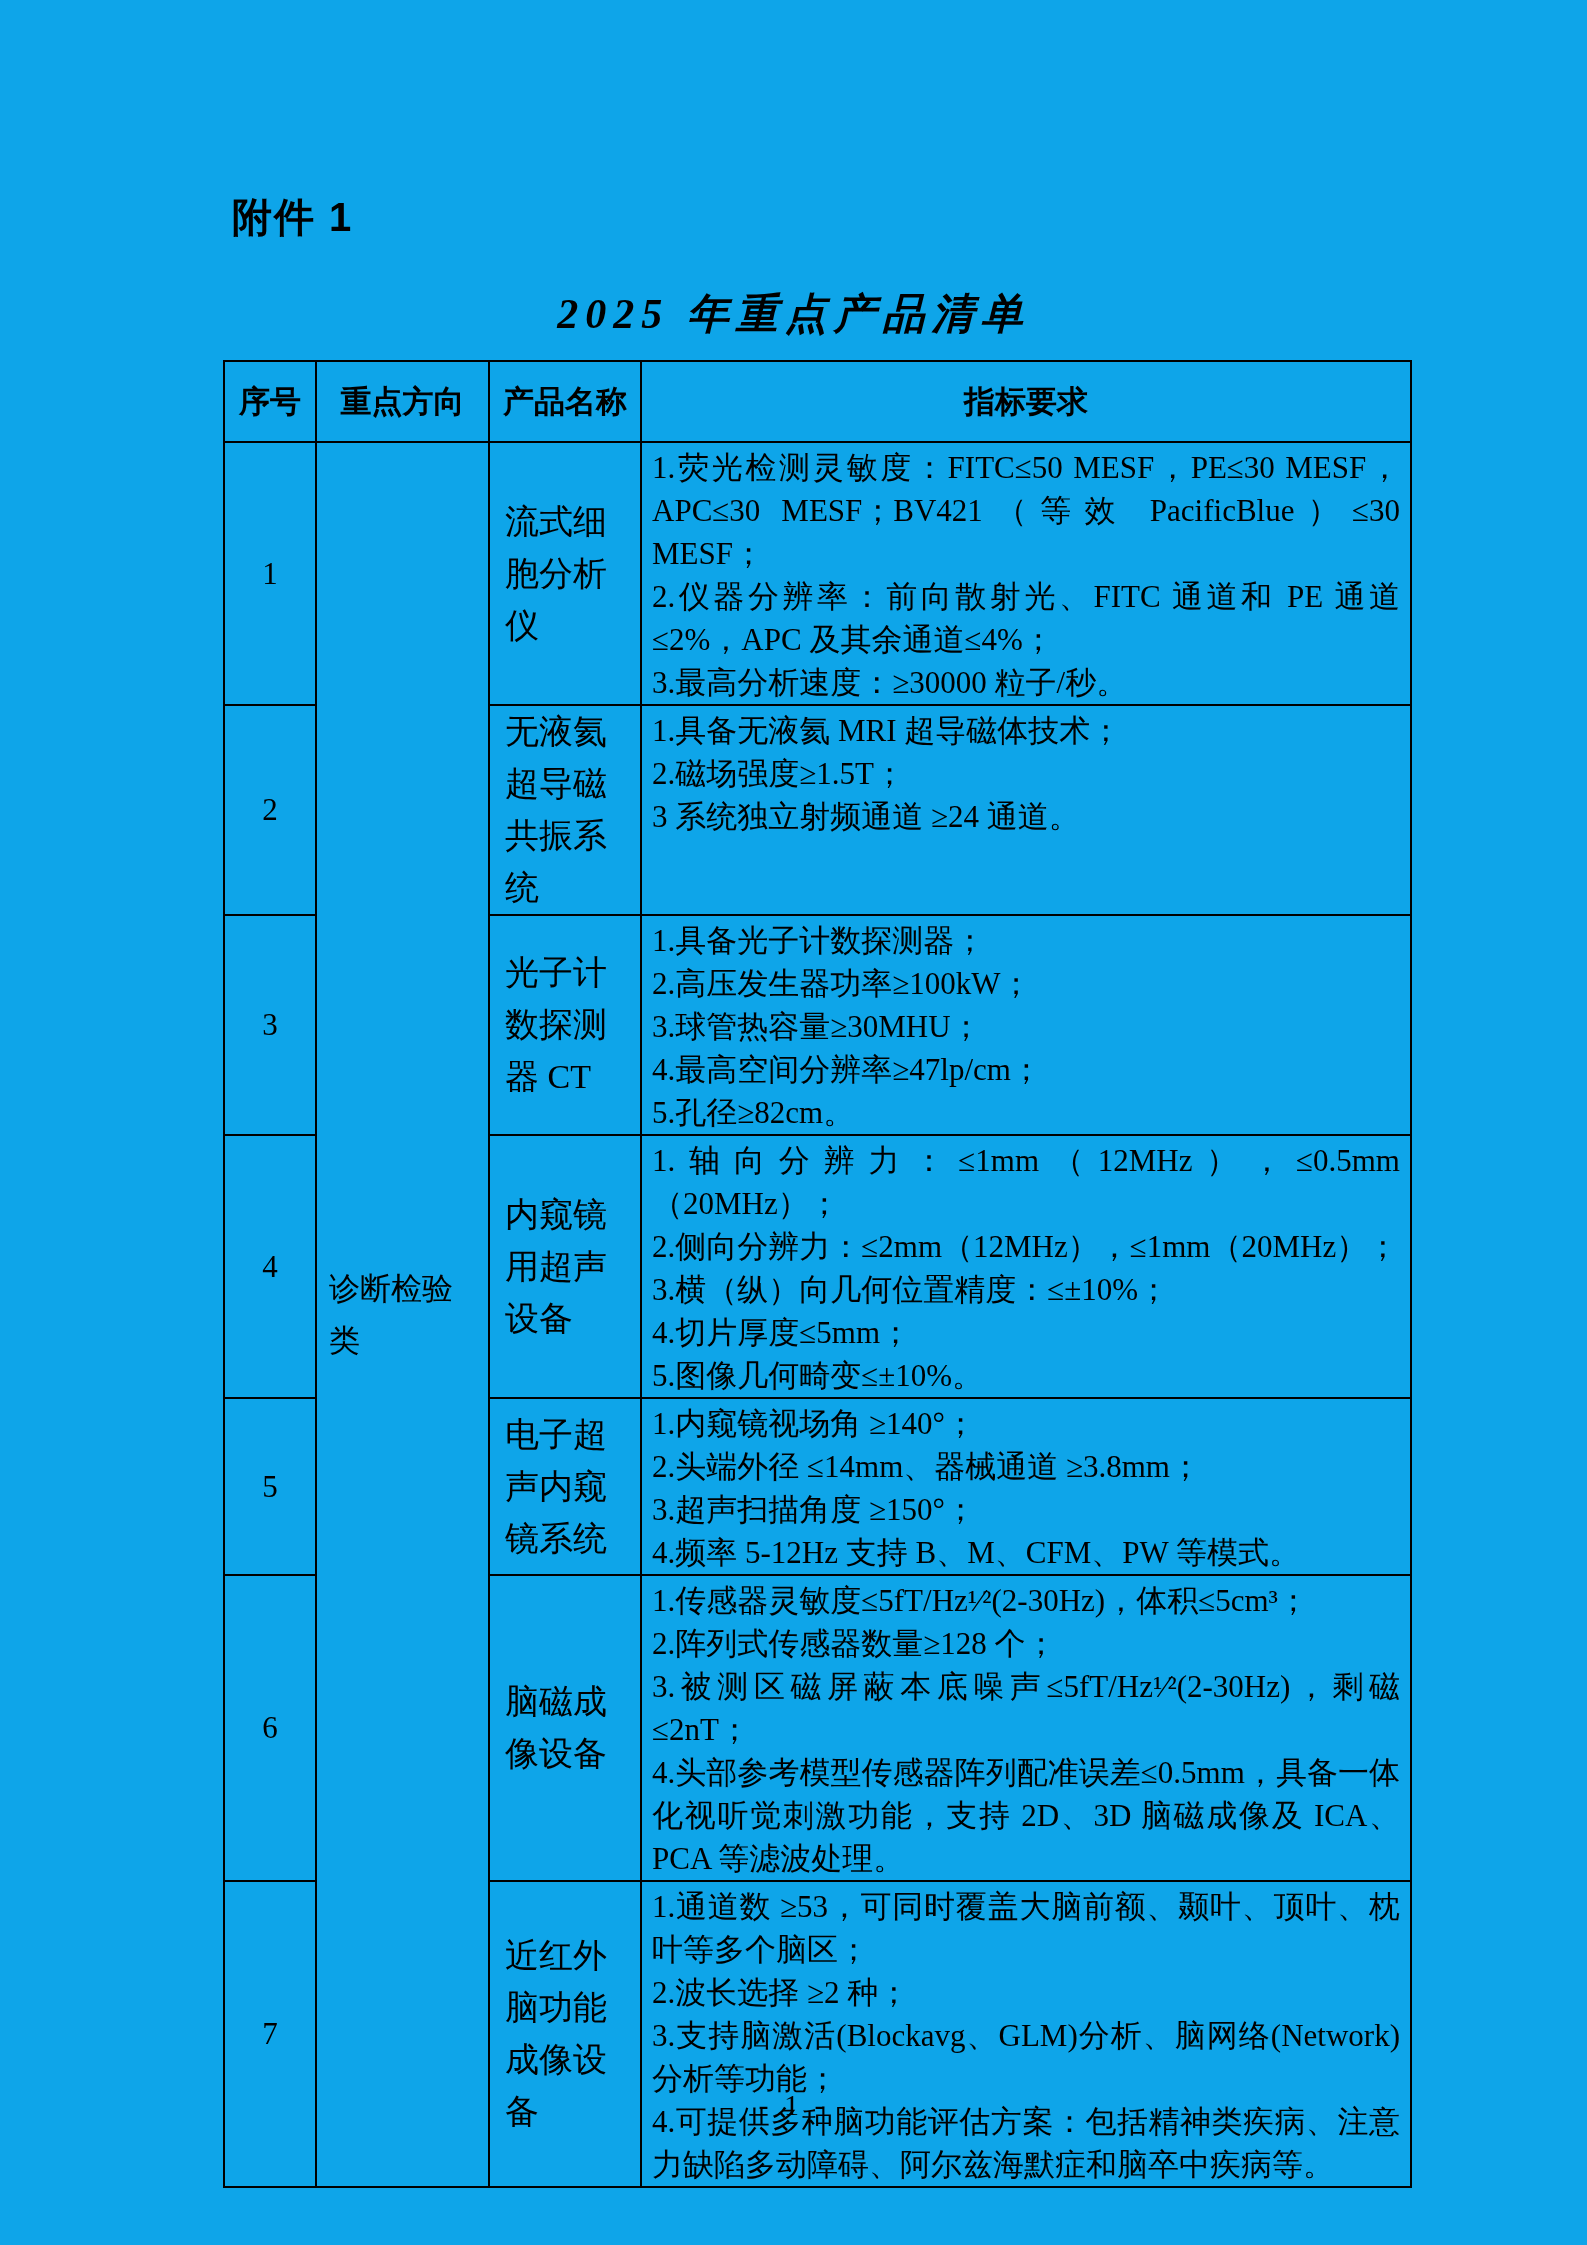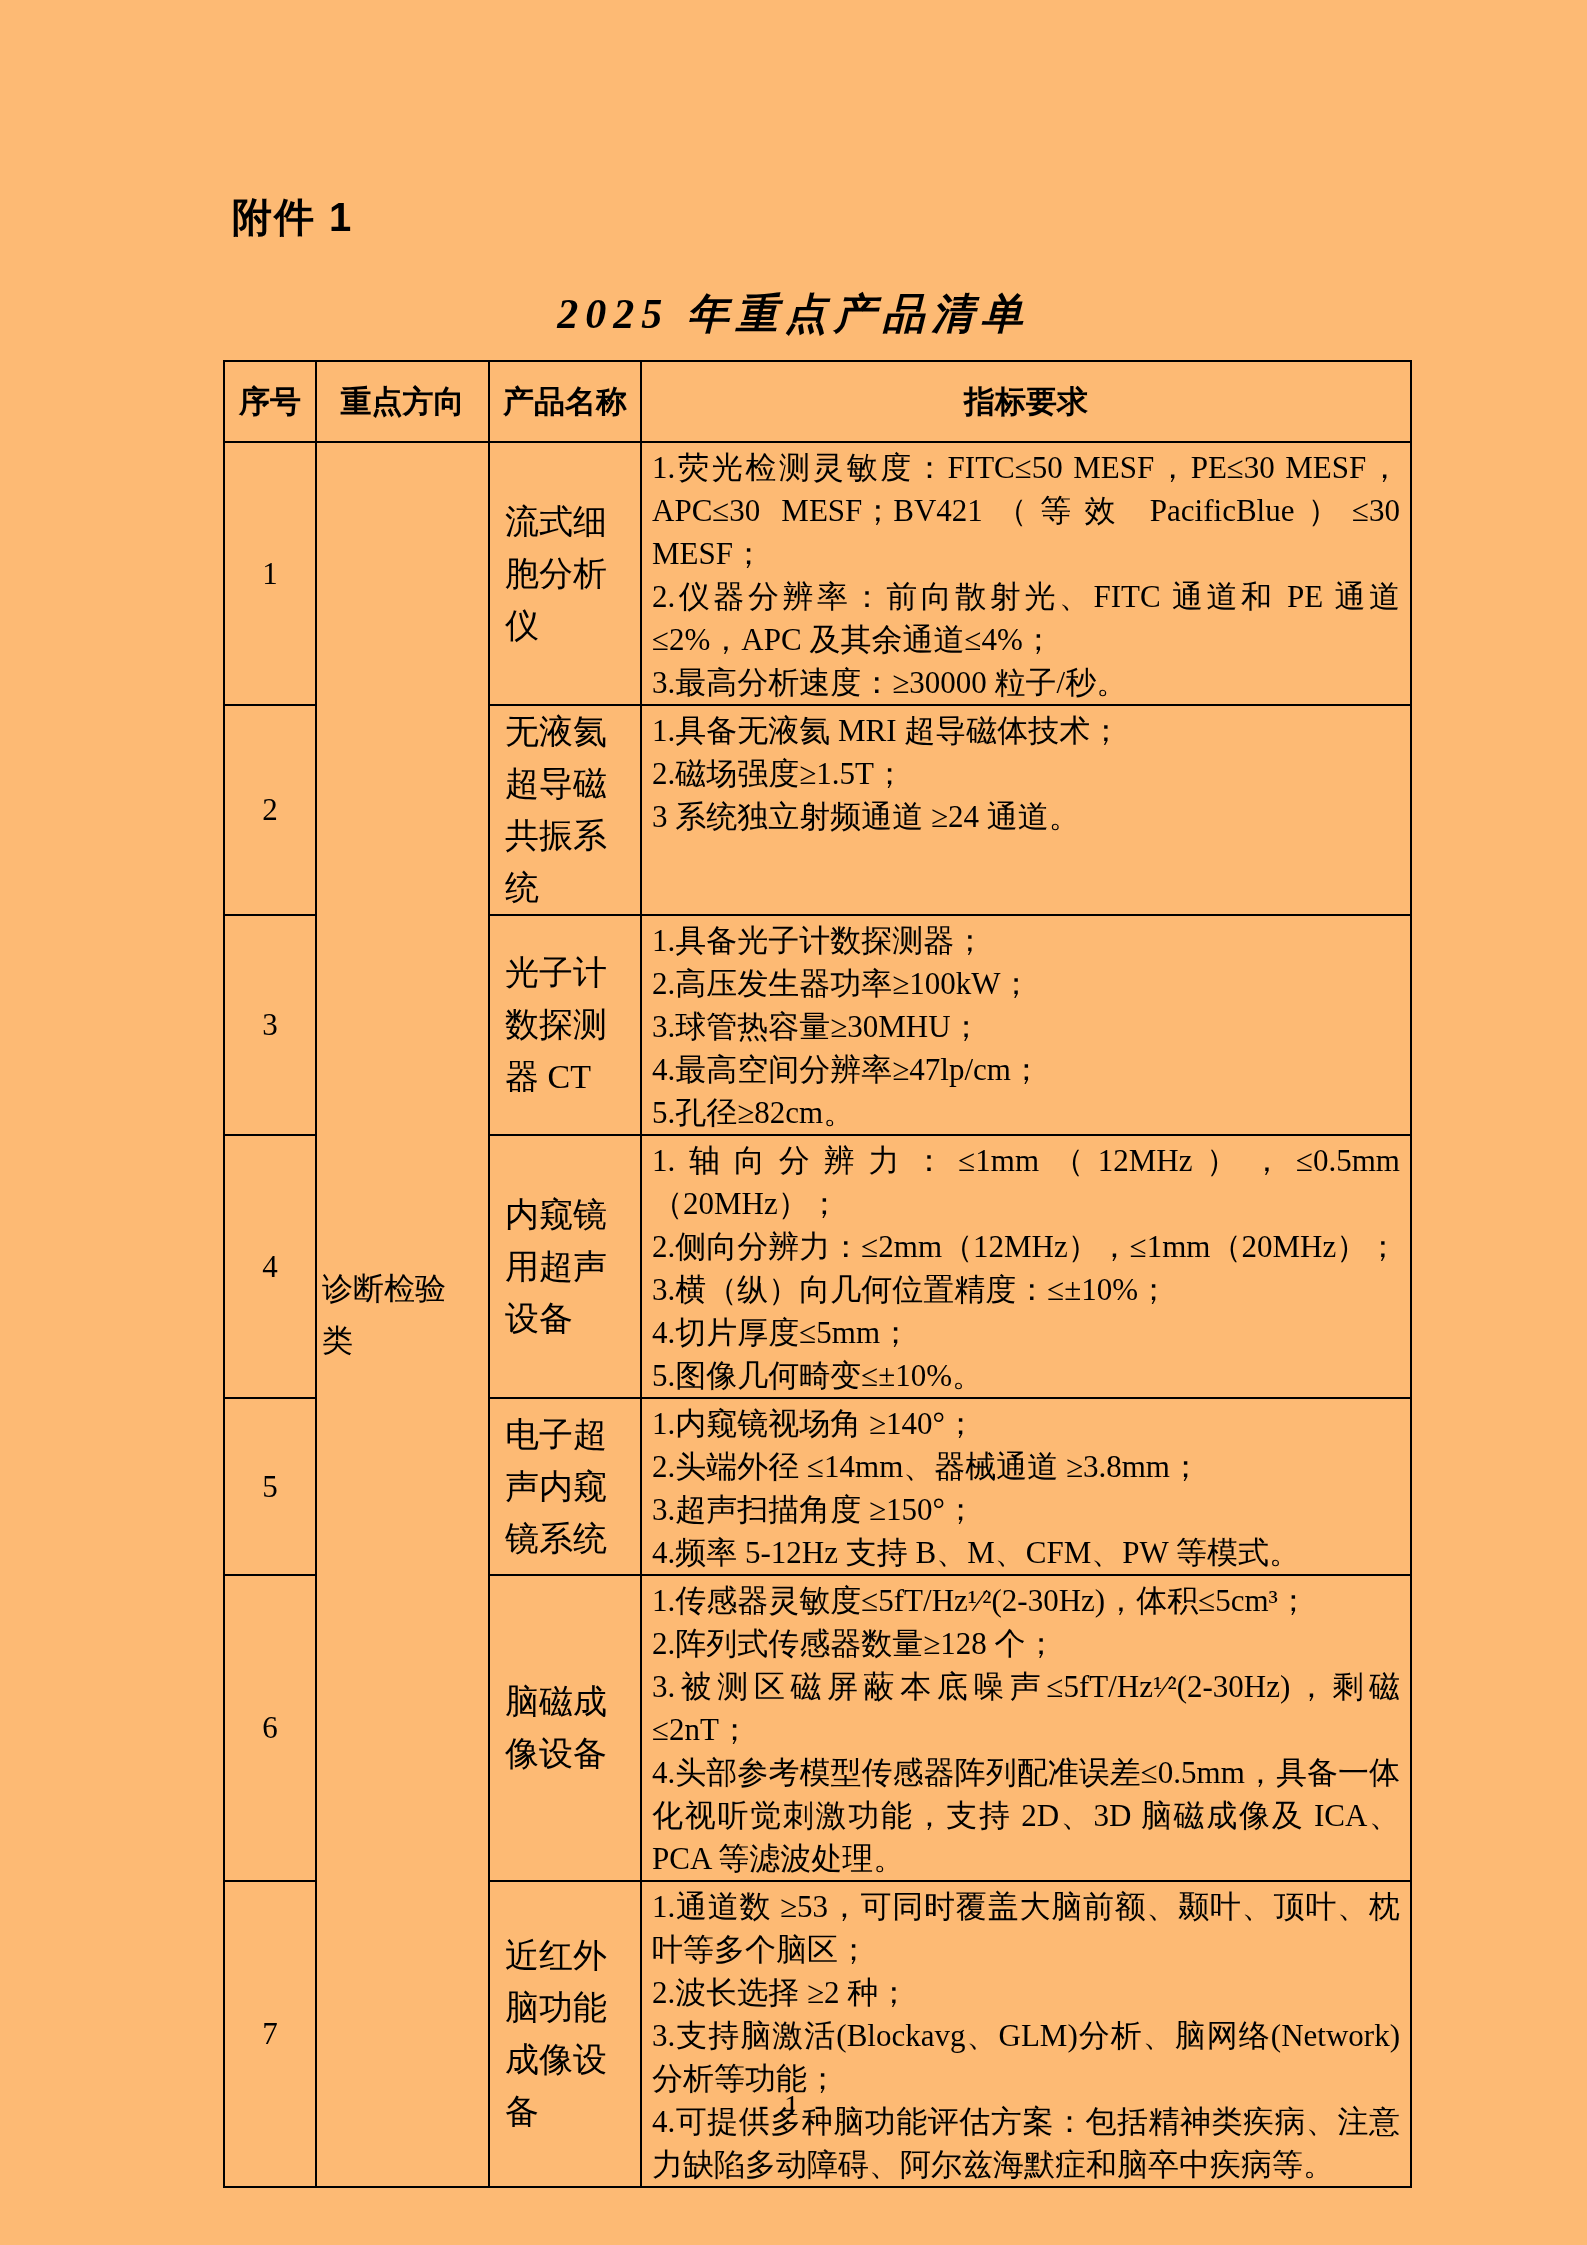--- a/index.html
+++ b/index.html
@@ -1,21 +1,21 @@
 <!DOCTYPE html>
 <html><head>
 <meta charset="utf-8">
 <style>
   html, body { margin: 0; padding: 0; background: #e8e8e8; }
   .page {
     position: relative;
     width: 1587px;
     height: 2245px;
     margin: 0 auto;
-    background: #fdba74;
+    background: #0ea5e9;
     color: #000;
     font-family: "Liberation Serif", "DejaVu Serif", serif;
   }
   .attachment {
     position: absolute;
     left: 232px;
     top: 190px;
     font-family: "Liberation Sans", "DejaVu Sans", sans-serif;
     font-weight: 600;
     font-size: 40px;
@@ -53,21 +53,21 @@
   }
   td.seq {
     text-align: center;
     vertical-align: middle;
     font-size: 31px;
   }
   td.direction {
     vertical-align: middle;
     font-size: 31px;
     line-height: 52px;
-    padding-left: 5px;
+    padding-left: 12px;
     padding-right: 14px;
   }
   td.product {
     vertical-align: middle;
     font-size: 34px;
     line-height: 52px;
     padding-left: 15px;
     padding-right: 8px;
   }
   td.specs {

